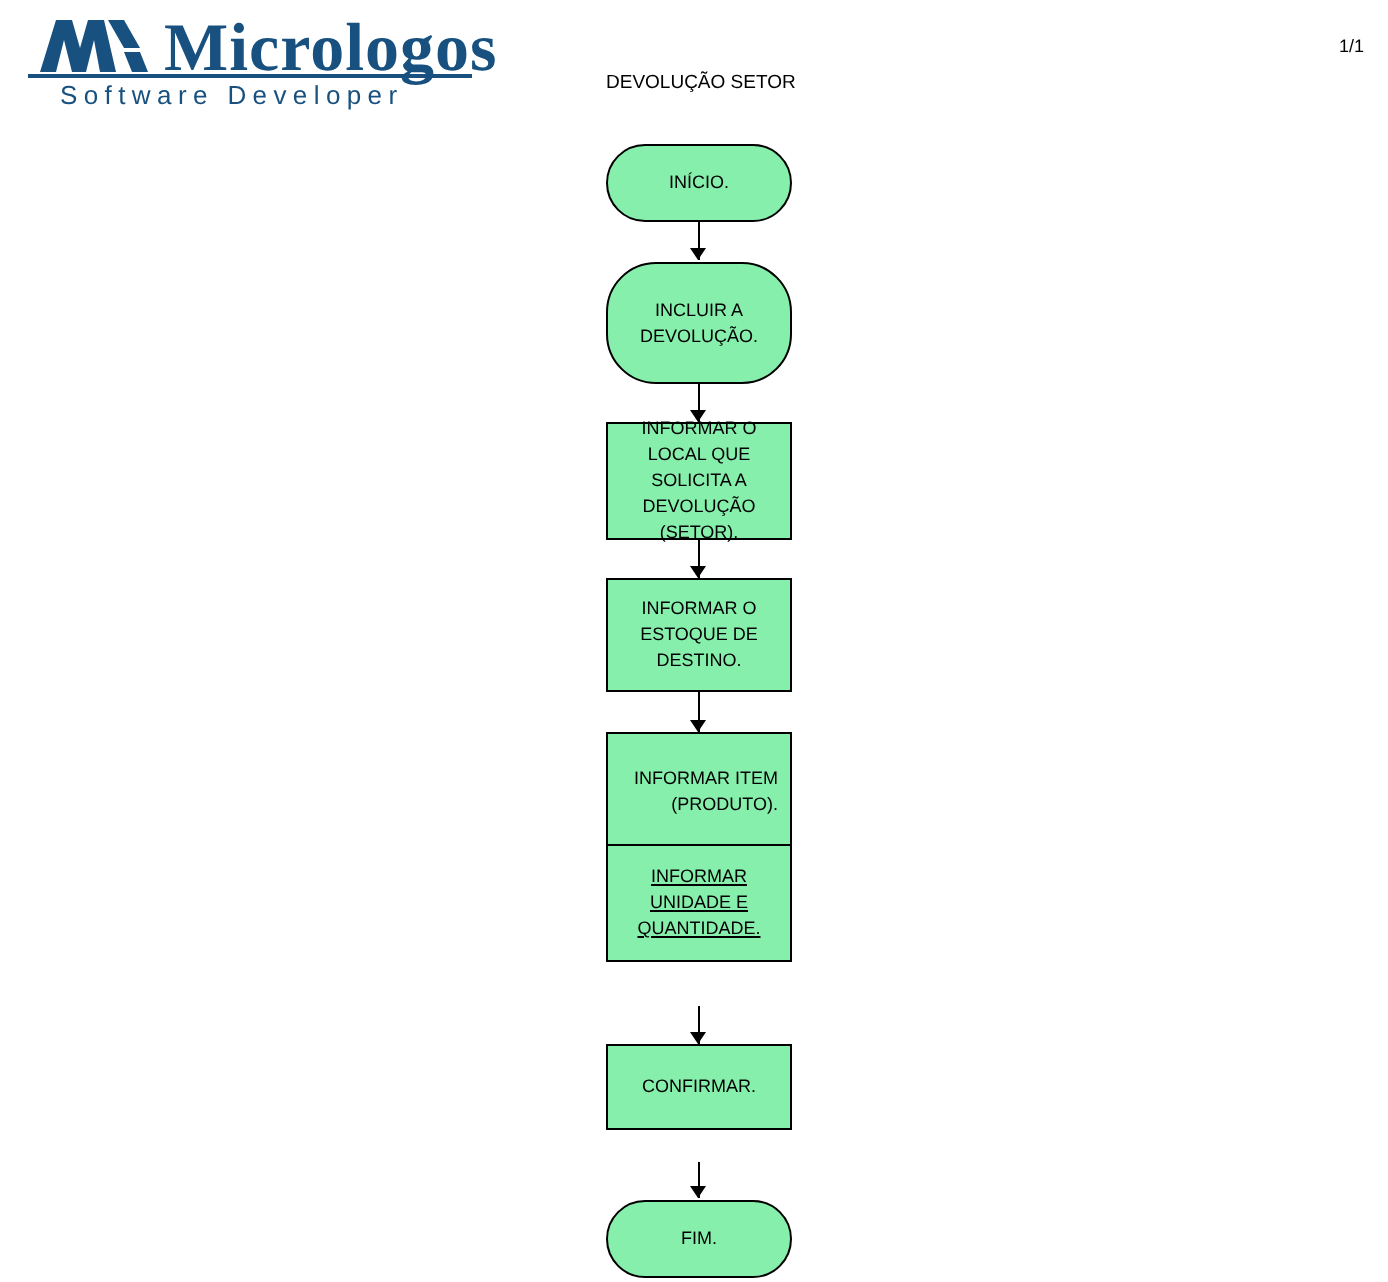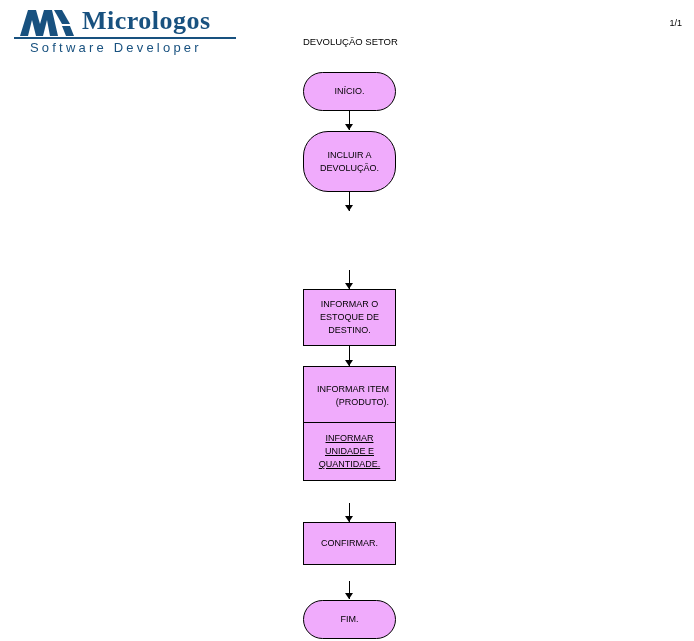--- a/index.html
+++ b/index.html
@@ -28,21 +28,21 @@
     left: 4px;
     top: 2px;
     width: 58px;
     height: 30px;
   }
   #logo .logo-word {
     position: absolute;
     left: 68px;
     top: 0px;
     font-family: "Liberation Serif", serif;
-    font-size: 26px;
+    font-size: 34px;
     font-weight: bold;
     letter-spacing: 0.5px;
     color: #18517f;
     white-space: nowrap;
   }
   #logo .logo-sub {
     position: absolute;
     left: 16px;
     top: 34px;
     font-family: Liberation Sans, sans-serif;
@@ -86,21 +86,21 @@
     position: absolute;
     left: 0;
     top: 0;
     width: 694px;
     height: 641px;
   }
   .node {
     position: absolute;
     box-sizing: border-box;
     border: 1px solid #000000;
-    background: #f0abfc;
+    background: #86efac;
     display: flex;
     align-items: center;
     justify-content: center;
     text-align: center;
     font-size: 9px;
     line-height: 13px;
     color: #000000;
     padding: 2px 6px;
   }
   .node.terminator {
@@ -147,20 +147,23 @@
   </div>
   <div class="connector" style="left:349px; top:111px; height:19px;"></div>
   <div class="arrowhead" style="left:345px; top:124px;"></div>
 
   <div class="node" style="left:303px; top:131px; width:93px; height:61px;border-radius:25px;">
     <span>INCLUIR A DEVOLUÇÃO.</span>
   </div>
   <div class="connector" style="left:349px; top:192px; height:19px;"></div>
   <div class="arrowhead" style="left:345px; top:205px;"></div>
 
+  <div class="node" style="left:303px; top:211px; width:93px; height:59px;">
+    <span>INFORMAR O LOCAL QUE SOLICITA A DEVOLUÇÃO (SETOR).</span>
+  </div>
   <div class="connector" style="left:349px; top:270px; height:19px;"></div>
   <div class="arrowhead" style="left:345px; top:283px;"></div>
 
   <div class="node" style="left:303px; top:289px; width:93px; height:57px;">
     <span>INFORMAR O ESTOQUE DE DESTINO.</span>
   </div>
   <div class="connector" style="left:349px; top:346px; height:20px;"></div>
   <div class="arrowhead" style="left:345px; top:360px;"></div>
 
   <div class="node" style="left:303px; top:366px; width:93px; height:59px;text-align:right;">

